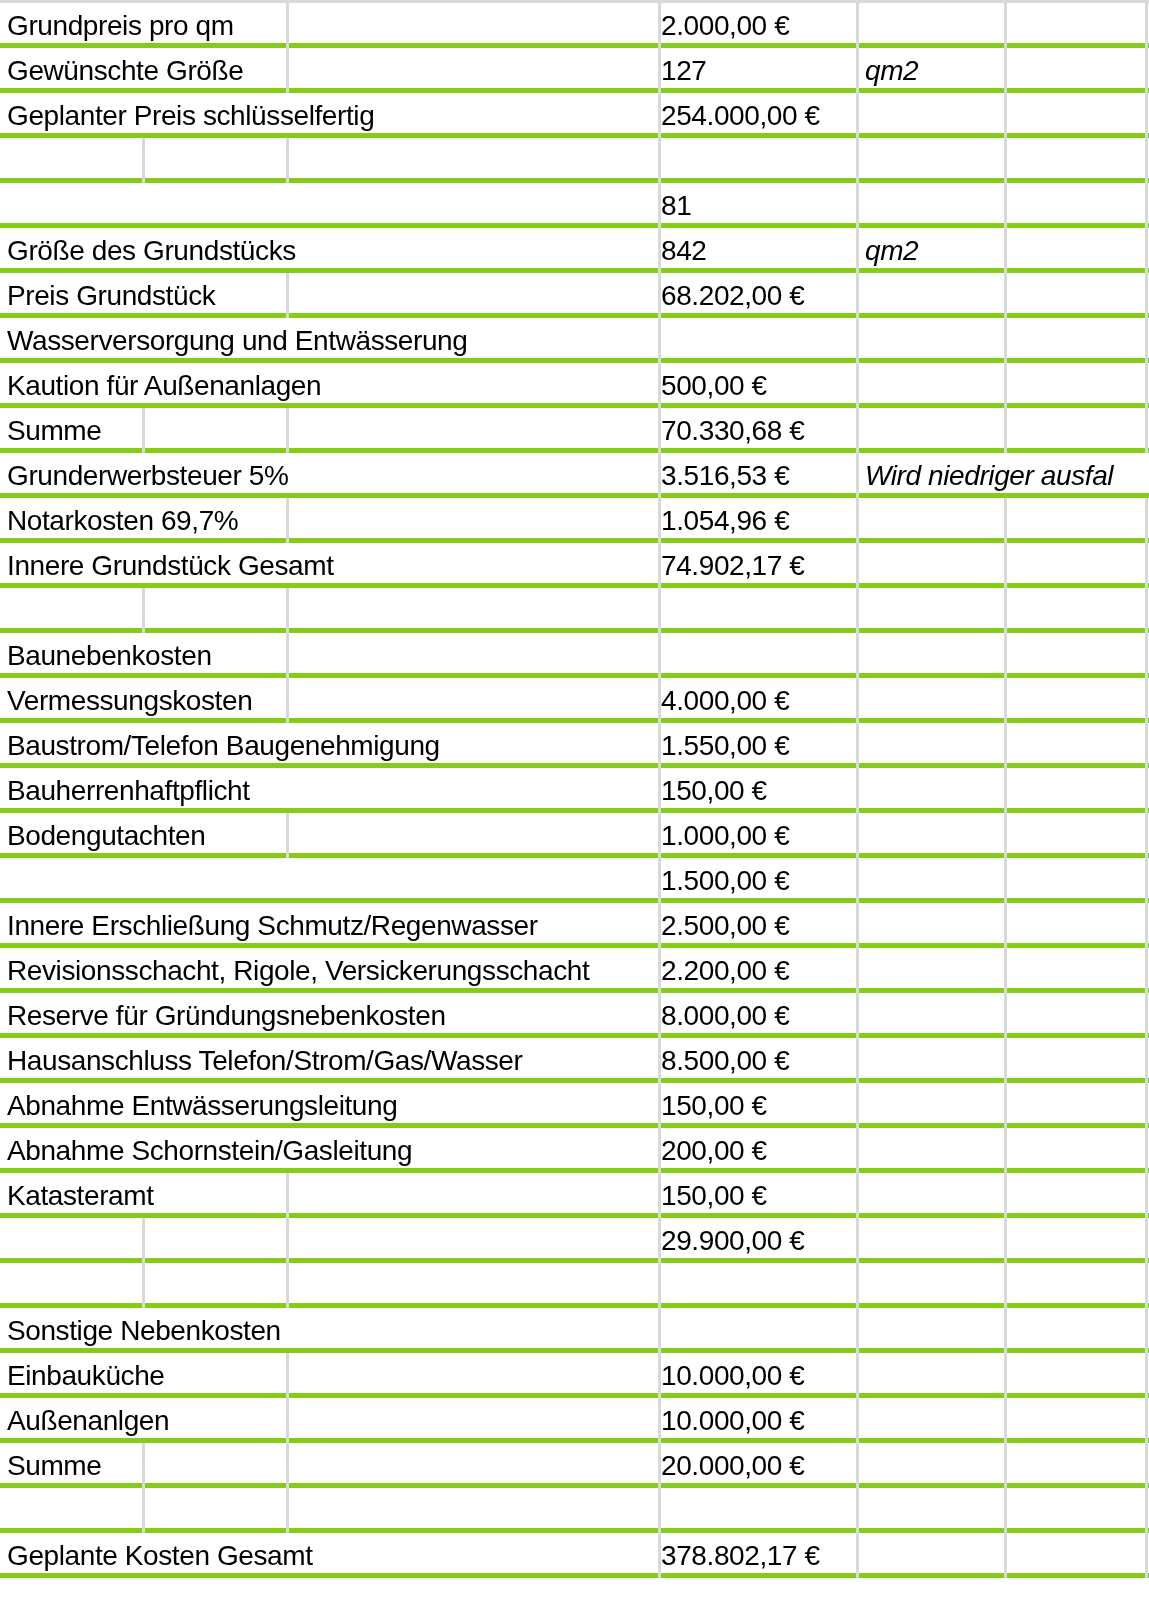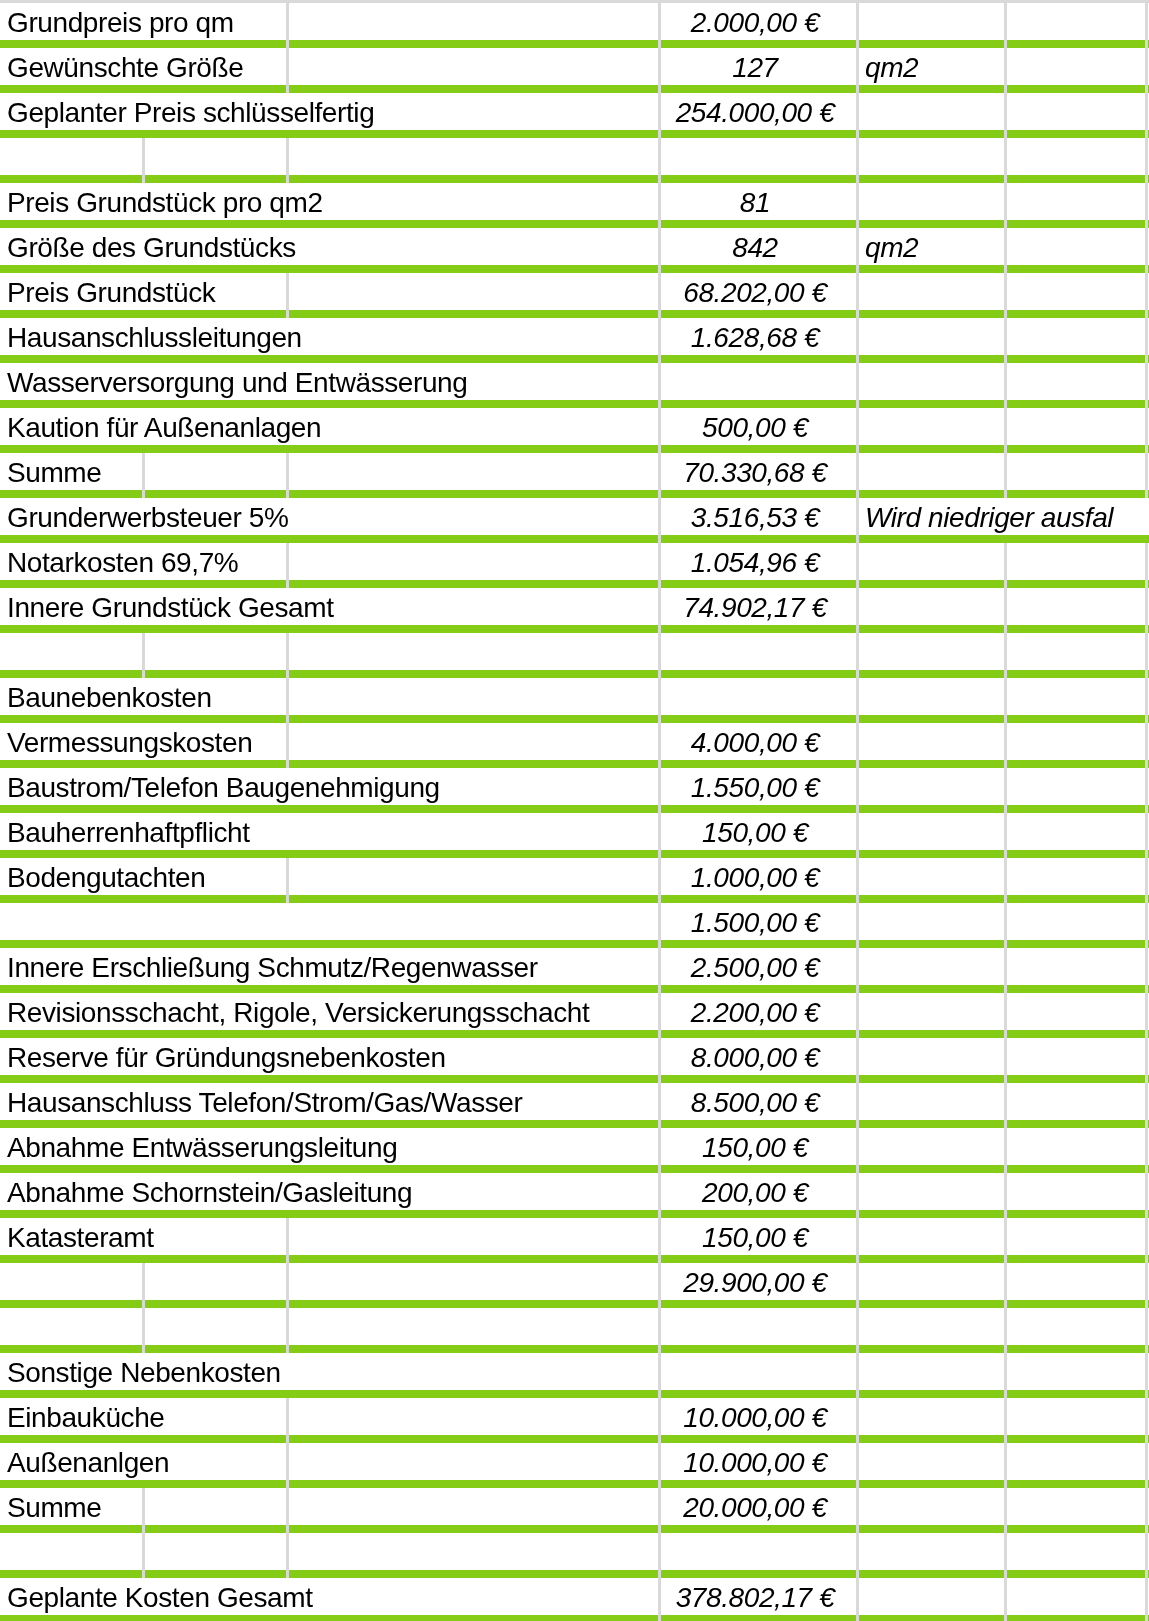--- a/index.html
+++ b/index.html
@@ -16,39 +16,38 @@
     border-top: 3px solid #d9d9d9;
     box-sizing: border-box;
     font-family: "Liberation Sans", "DejaVu Sans", sans-serif;
     color: #000000;
   }
   .row {
     position: relative;
     width: 1149px;
     height: 45px;
     box-sizing: border-box;
-    border-bottom: 8px solid #84cc16;
+    border-bottom: 5px solid #84cc16;
     background: #ffffff;
   }
   .cell {
     position: absolute;
     bottom: 3px;
     line-height: 1;
     font-size: 28px;
     letter-spacing: -0.4px;
     white-space: nowrap;
   }
   .cell.label {
     left: 7px;
   }
   .cell.value {
     left: 661px;
     width: 188px;
-    text-align: center;
-    font-style: italic;
+    text-align: left;
   }
   .cell.unit, .cell.note {
     left: 865px;
     font-style: italic;
   }
   .vline {
     position: absolute;
     top: 0;
     width: 3px;
     height: 45px;
@@ -92,21 +91,20 @@
       <div class="vline" style="left: 658px;"></div>
       <div class="vline" style="left: 856px;"></div>
       <div class="vline" style="left: 1004px;"></div>
       <div class="vline" style="left: 1145px;"></div>
     </div>
     <div class="row">
       <div class="vline" style="left: 658px;"></div>
       <div class="vline" style="left: 856px;"></div>
       <div class="vline" style="left: 1004px;"></div>
       <div class="vline" style="left: 1145px;"></div>
-      <div class="cell label">Preis Grundstück pro qm2</div>
       <div class="cell value">81</div>
     </div>
     <div class="row">
       <div class="vline" style="left: 658px;"></div>
       <div class="vline" style="left: 856px;"></div>
       <div class="vline" style="left: 1004px;"></div>
       <div class="vline" style="left: 1145px;"></div>
       <div class="cell label">Größe des Grundstücks</div>
       <div class="cell value">842</div>
       <div class="cell unit">qm2</div>
@@ -118,28 +116,20 @@
       <div class="vline" style="left: 1004px;"></div>
       <div class="vline" style="left: 1145px;"></div>
       <div class="cell label">Preis Grundstück</div>
       <div class="cell value">68.202,00 €</div>
     </div>
     <div class="row">
       <div class="vline" style="left: 658px;"></div>
       <div class="vline" style="left: 856px;"></div>
       <div class="vline" style="left: 1004px;"></div>
       <div class="vline" style="left: 1145px;"></div>
-      <div class="cell label">Hausanschlussleitungen</div>
-      <div class="cell value">1.628,68 €</div>
-    </div>
-    <div class="row">
-      <div class="vline" style="left: 658px;"></div>
-      <div class="vline" style="left: 856px;"></div>
-      <div class="vline" style="left: 1004px;"></div>
-      <div class="vline" style="left: 1145px;"></div>
       <div class="cell label">Wasserversorgung und Entwässerung</div>
     </div>
     <div class="row">
       <div class="vline" style="left: 658px;"></div>
       <div class="vline" style="left: 856px;"></div>
       <div class="vline" style="left: 1004px;"></div>
       <div class="vline" style="left: 1145px;"></div>
       <div class="cell label">Kaution für Außenanlagen</div>
       <div class="cell value">500,00 €</div>
     </div>

